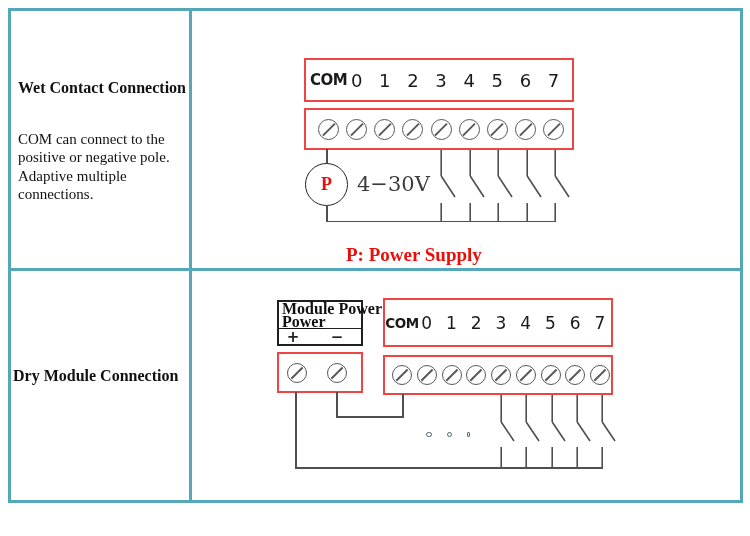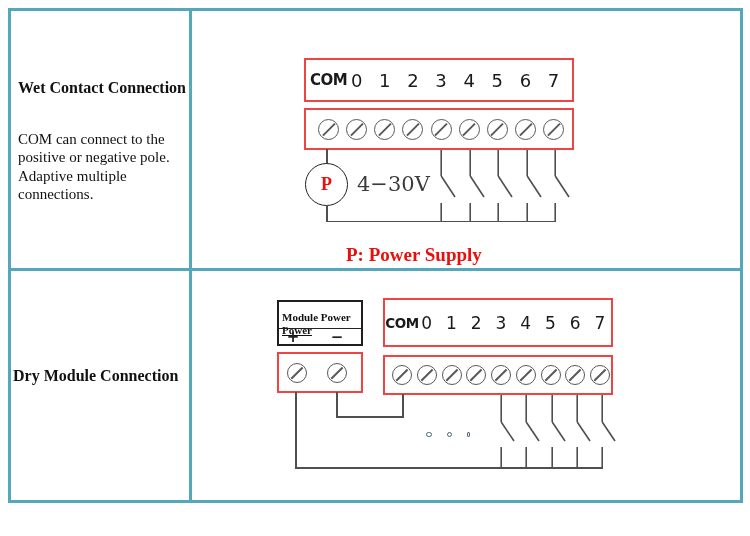--- a/index.html
+++ b/index.html
@@ -48,23 +48,23 @@
               font-size:18px; color:#e8100c; }
   .voltage { position:absolute; left:357px; top:172px;
              font-family:"DejaVu Serif", serif; font-size:21px; color:#3b3b3b; }
   .w-caption { position:absolute; left:325px; top:244px;
                font-family:"Liberation Serif", serif; font-weight:bold;
                font-size:19px; color:#e8100c;margin-left:21px; }
 
   
   .mps-box { position:absolute; left:277px; top:300px; width:86px; height:46px;
              border:2px solid #1f1f1f; background:#fff; }
-  .mps-title { height:27px; border-bottom:1.6px solid #222; padding:9px 2px 0 3px;
+  .mps-title { height:27px; border-bottom:1.6px solid #222; padding:1px 2px 0 3px;
                font-family:"Liberation Serif", serif; font-weight:bold;
-               font-size:11px; line-height:12.5px; color:#111; white-space:nowrap; }
+               font-size:16px; line-height:12.5px; color:#111; white-space:nowrap; }
   .mps-title .u { text-decoration:underline; }
   .mps-signs { display:flex; justify-content:space-between; align-items:center;
                height:15px; padding:0 16px 0 6px; }
   .mps-signs span { width:16px; text-align:center; font-family:"DejaVu Sans", sans-serif;
                     font-size:15px; font-weight:600; color:#222; line-height:14px; }
   .mps-terms { left:277px; top:352px; width:86px; height:41px; padding:0 14px 0 8px; }
   .mps-terms .screw, .d-terms .screw { width:20px; height:20px; }
 
   .d-labels { left:383px; top:298px; width:230px; height:49px; padding:0 1px 0 7px; }
   .d-labels .tlabel { width:20px; font-size:17px; }

